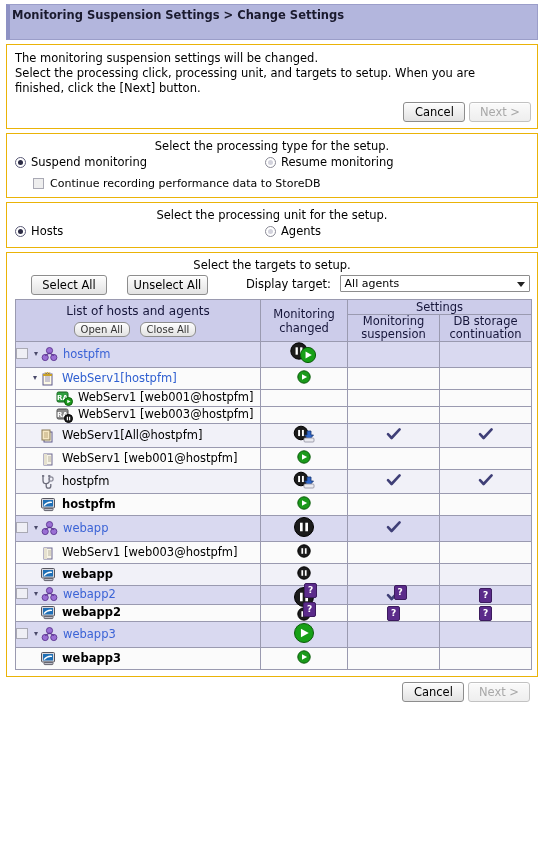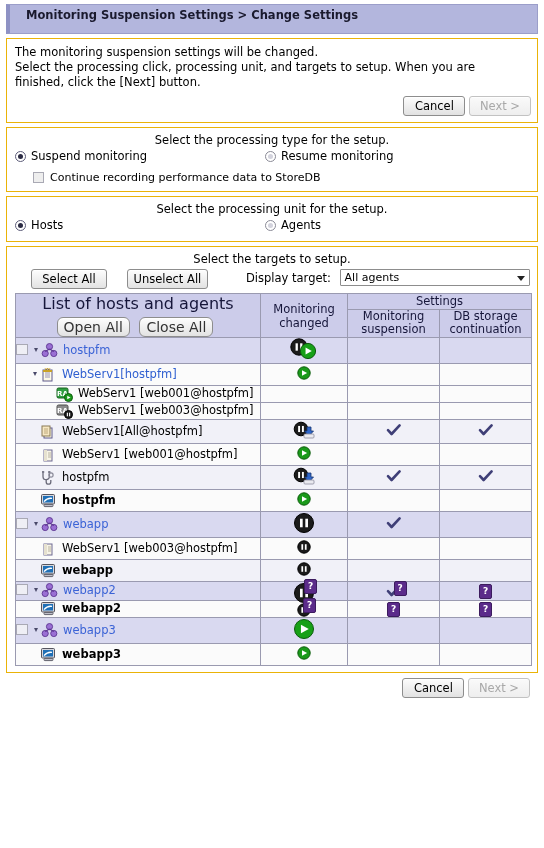--- a/index.html
+++ b/index.html
@@ -7,26 +7,26 @@
     width:544px;height:848px;
     background:#ffffff;
     font-family:"DejaVu Sans","Liberation Sans",sans-serif;
     font-size:11px;color:#000;
     -webkit-font-smoothing:antialiased;
   }
   .page{position:relative;width:544px;height:848px;box-sizing:border-box;padding:4px 6px 0 6px;}
 
   
   .titlebar{
-    height:30px;line-height:20px;
+    height:36px;line-height:20px;
     background:#b3b6dd;
     border:1px solid #9b9ec9;
     border-left:4px solid #8e92c4;
     font-weight:bold;font-size:11.5px;
-    padding-left:16px;color:#1a1a2e;
+    padding-left:2px;color:#1a1a2e;
     box-sizing:border-box;
   }
 
   
   .panel{
     border:1px solid #eab308;
     background:#ffffff;
     box-sizing:border-box;
     margin-top:4px;
   }
@@ -46,21 +46,21 @@
     text-align:center;
     background:linear-gradient(#fdfdfd,#e2e2e2);
     border:1px solid #8d8d8d;
     border-radius:3px;
     color:#000;
     box-shadow:0 1px 0 rgba(255,255,255,.8) inset;
     cursor:default;
     box-sizing:border-box;
   }
   .btn.disabled{color:#a8a8a8;border-color:#c2c2c2;background:linear-gradient(#fafafa,#eeeeee);}
-  .btn.small{min-width:0;padding:1px 6px;font-size:14px;border-radius:6px;}
+  .btn.small{min-width:0;padding:1px 6px;font-size:10px;border-radius:6px;}
   .btn.sel{min-width:82px;padding:2px 6px;border-radius:3px;}
 
   
   .sect-title{font-weight:normal;font-size:11.5px;padding:5px 8px 2px 8px;text-align:center;}
   .optrow{padding:0 8px 6px 8px;position:relative;height:16px;}
   .opt{display:inline-block;vertical-align:middle;font-size:11.5px;}
   .opt.col2{position:absolute;left:258px;top:0;}
   .indent{padding:0 8px 7px 26px;}
 
   .radio{
@@ -115,21 +115,21 @@
     vertical-align:middle;
   }
   table.tree th{
     background:#ccccea;
     font-weight:normal;
     font-size:11.5px;
     text-align:center;
     color:#16163a;
   }
   th.hcol-list{text-align:left;padding:4px 0 4px 10px;}
-  th.hcol-list .ttl{display:block;margin-bottom:4px;font-size:16px;}
+  th.hcol-list .ttl{display:block;margin-bottom:4px;font-size:12px;}
   th.hcol-list .btn.small{margin-right:6px;color:#333;}
   .h-settings{padding:3px 0;}
   .h-sub{padding:3px 2px;line-height:13px;}
 
   td.c-name{
     background:#fbfbfb;
     padding:3px 4px 3px 6px;
     font-size:11.5px;
     line-height:14px;
   }

